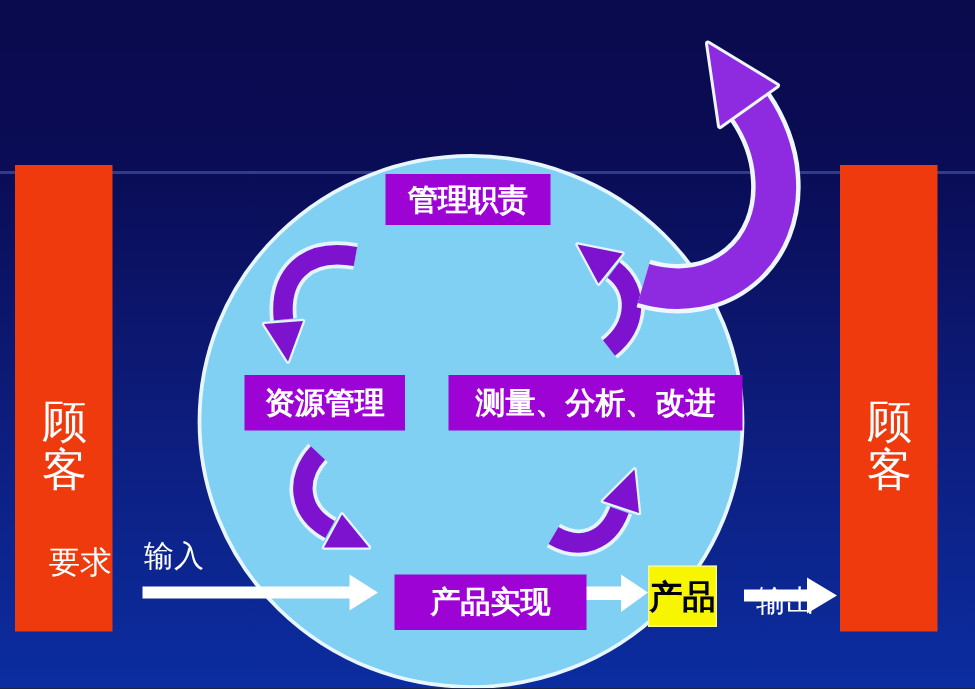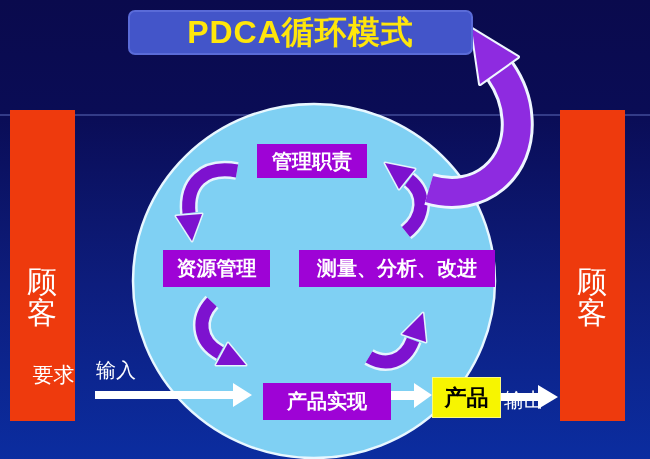--- a/index.html
+++ b/index.html
@@ -26,26 +26,26 @@
     color:#fff;font-size:30px;letter-spacing:28px;line-height:65px;
   }
   .cust-sub{
     position:absolute;bottom:32px;left:0;width:100%;text-align:center;
     color:#fff;font-size:21px;margin-left:11px;
   }
   .pbox{
     position:absolute;z-index:3;display:flex;align-items:center;justify-content:center;
     color:#fff;font-size:20px;font-weight:600;white-space:nowrap;
   }
-  .pbox.mgmt{left:257px;top:144px;width:110px;height:34px;}
+  .pbox.mgmt{left:257px;top:116px;width:110px;height:34px;}
   .pbox.res {left:149px;top:250px;width:107px;height:37px;margin-left:14px;}
   .pbox.meas{left:299px;top:250px;width:196px;height:37px;}
   .pbox.prod{left:263px;top:383px;width:128px;height:37px;}
   .ybox{
-    position:absolute;left:432px;top:377px;width:69px;height:41px;z-index:3;
+    position:absolute;left:432px;top:377px;width:46px;height:41px;z-index:3;
     display:flex;align-items:center;justify-content:center;
     color:#000;font-size:22px;font-weight:bold;border:1px solid rgba(255,255,255,.5);box-sizing:border-box;
   }
   .flow-label{position:absolute;z-index:3;color:#fff;font-size:20px;}
   .flow-label.in {left:96px;top:357px;font-family:Liberation Mono, monospace;}
   .flow-label.out{left:504px;top:355px;margin-top:32px;}
 </style>
 </head>
 <body>
 
@@ -85,23 +85,20 @@
       <path d="M 429,189 C 480,204 521,168 517,118 C 516,101 509,84 500,71" fill="none" stroke="#eef6ff" stroke-width="33"></path>
       <path d="M 429,189 C 480,204 521,168 517,118 C 516,101 509,84 500,71" fill="none" stroke-width="27" stroke="#8e2be0"></path>
       <polygon points="472,29 518,57 480,84" stroke="#eef6ff" stroke-width="4" stroke-linejoin="round" paint-order="stroke" fill="#8e2be0"></polygon>
     </g>
 
     <path d="M95,391 L233,391 L233,383 L252,395 L233,407 L233,399 L95,399 Z" fill="#ffffff"></path>
     <path d="M378,391 L414,391 L414,383 L432,395 L414,408 L414,400 L378,400 Z" fill="#ffffff"></path>
     <path d="M496,393 L538,393 L538,385 L558,397 L538,409 L538,401 L496,401 Z" fill="#ffffff"></path>
   </svg>
 
-  <div class="title-banner" style="background: rgb(67, 85, 201);">
-    <span class="title-text" style="color: rgb(255, 230, 10);">PDCA循环模式</span>
-  </div>
 
   <div class="cust-bar left" style="background: rgb(238, 58, 13);">
     <div class="cust-label">顾客</div>
     <div class="cust-sub">要求</div>
   </div>
 
   <div class="cust-bar right" style="background: rgb(238, 58, 13);">
     <div class="cust-label">顾客</div>
   </div>
 

